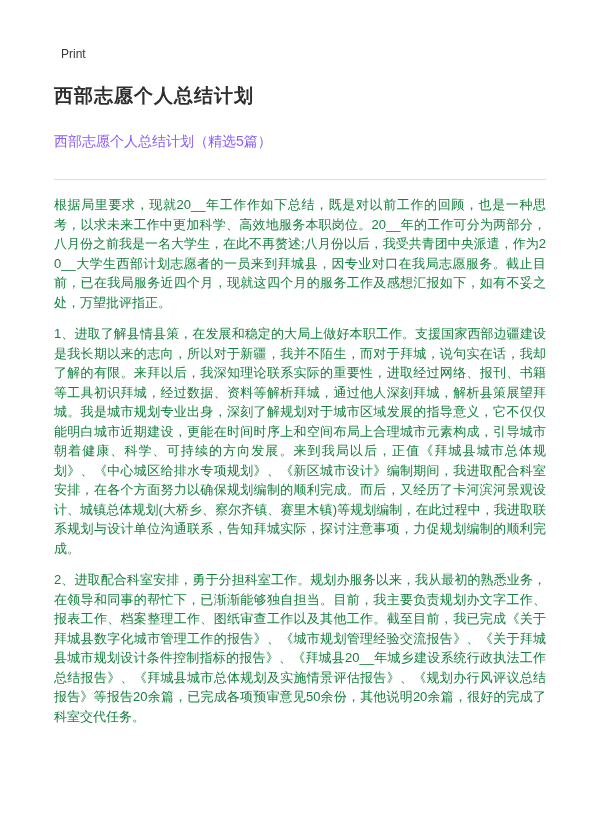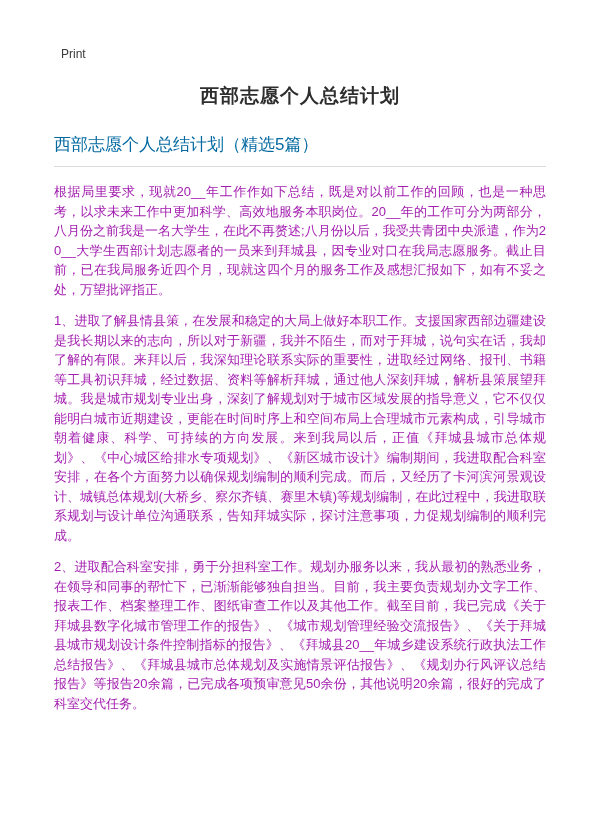--- a/index.html
+++ b/index.html
@@ -19,47 +19,46 @@
     color: #3a3a3a;
   }
   .print-label {
     font-size: 12px;
     color: #3a3a3a;
     margin: 0 0 10px 7px;
     cursor: pointer;
     display: inline-block;
   }
   .doc-title {
-    text-align: center;
     font-size: 19px;
     font-weight: bold;
     color: #2e2e2e;
     margin: 12px 0 24px 0;
     letter-spacing: 1px;
   }
   .collection-line {
-    font-size: 17px;
-    color: #0369a1;
-    padding: 0 0 10px 0;
+    font-size: 14px;
+    color: #8b5cf6;
+    padding: 0 0 28px 0;
     border-bottom: 1px solid #dcdcdc;
     margin: 0 0 15px 0;
   }
   .section-heading {
     font-size: 13px;
     font-weight: bold;
     color: #2e2e2e;
     margin: 0 0 13px 0;
   }
   .body-para {
     font-size: 13px;
     line-height: 19.5px;
     text-align: justify;
     text-justify: inter-ideograph;
     word-break: break-all;
-    color: #a21caf;
+    color: #15803d;
     margin: 0 0 12px 0;
   }
 </style>
 </head>
 <body>
 
 <div class="page">
 
   <div class="print-label">Print</div>
 

